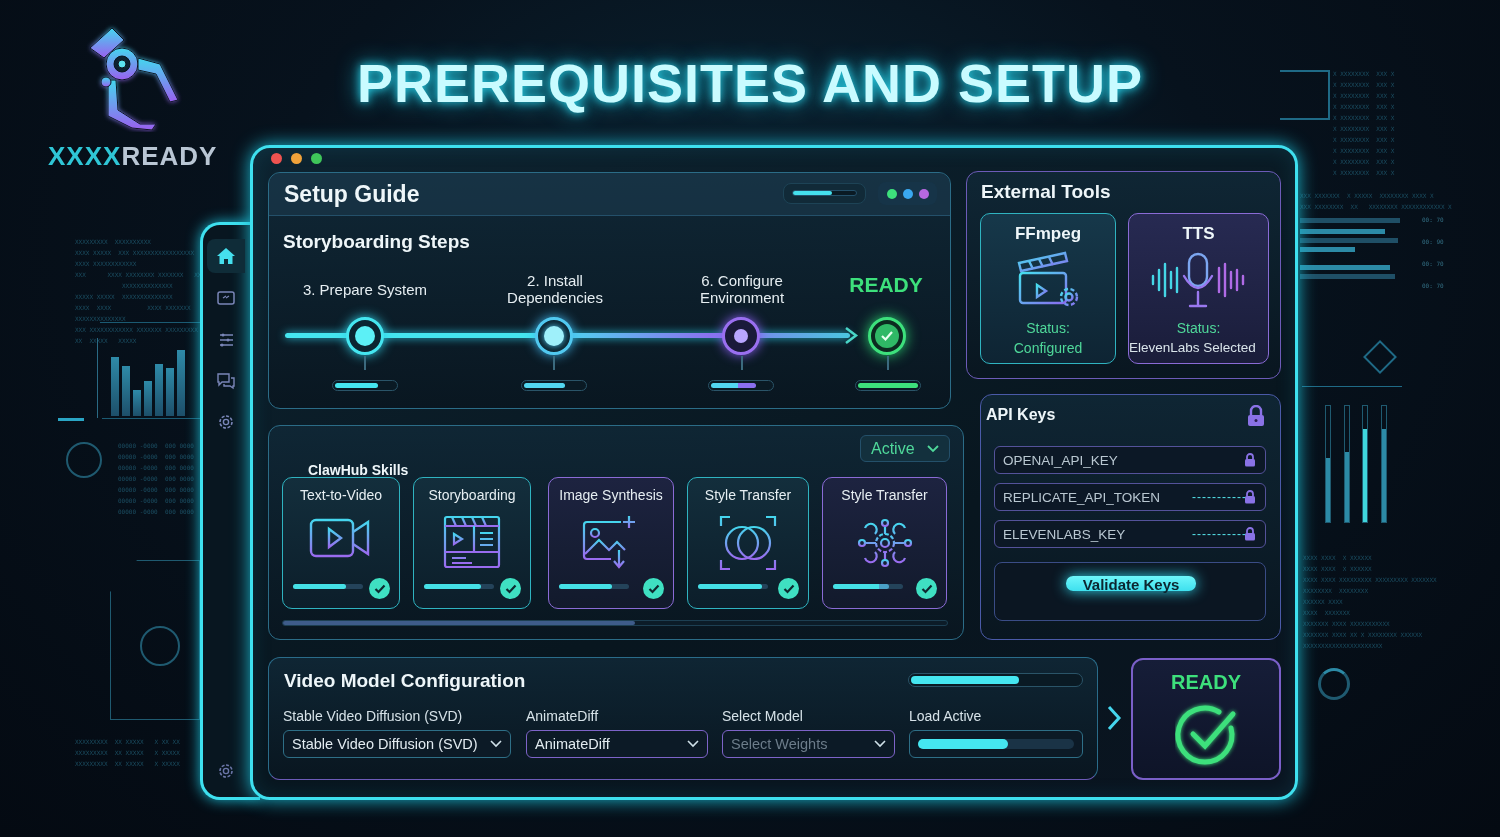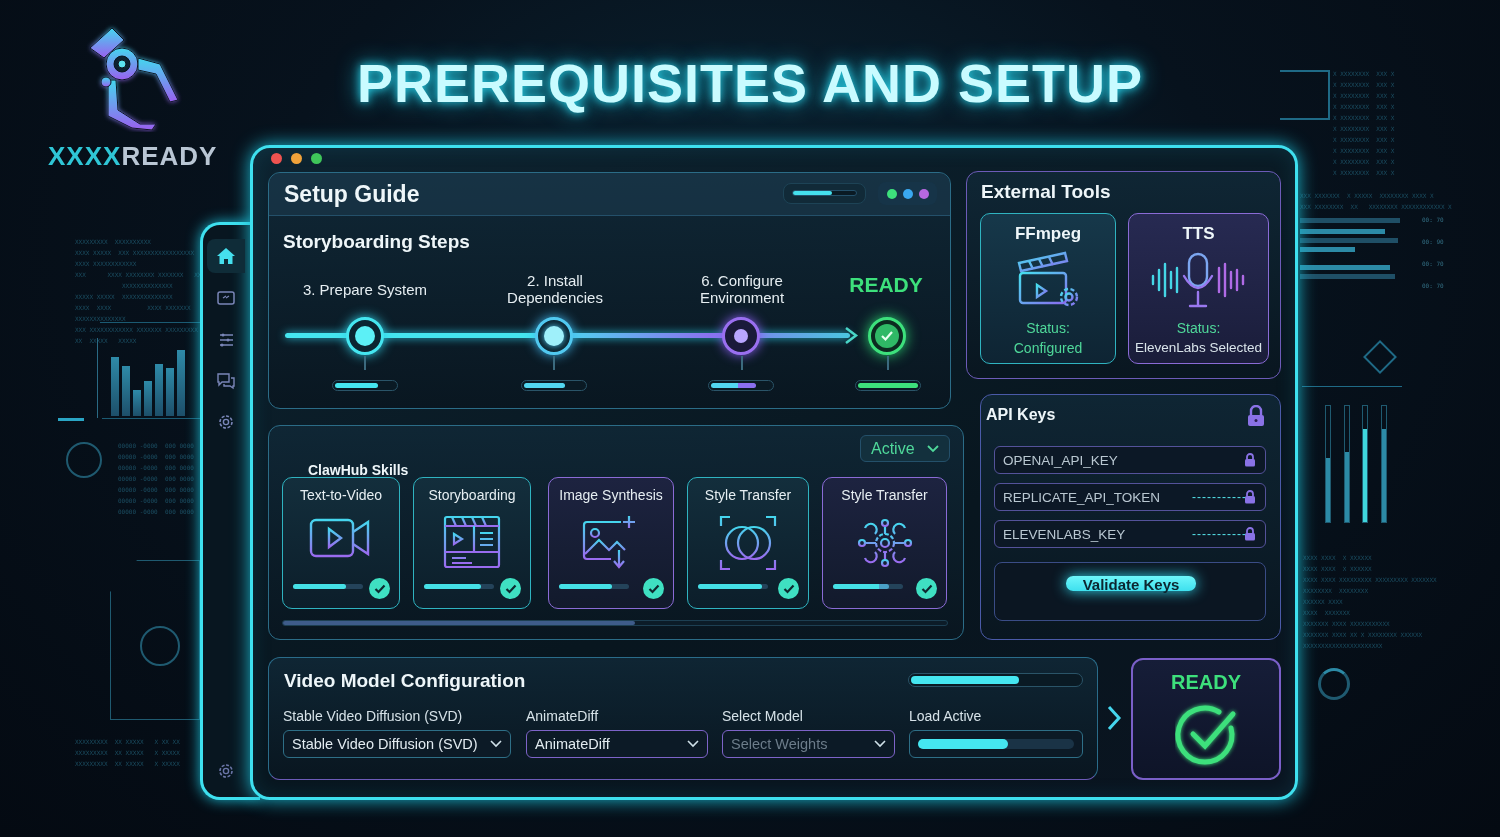--- a/index.html
+++ b/index.html
@@ -311,21 +311,21 @@
   <div style="position:absolute;top:10px;width:100%;text-align:center;font-size:17px;font-weight:bold;color:#eef6f9;">TTS</div>
   <svg style="position:absolute;left:20px;top:36px;" width="100" height="62" viewBox="0 0 100 62">
     <g stroke-width="2.4" stroke-linecap="round" fill="none">
       <path d="M4 26 V34 M10 20 V40 M16 14 V46 M22 22 V38 M28 18 V42" stroke="#45d6e6"></path>
       <rect x="40" y="4" width="18" height="32" rx="9" stroke="#7ca6f0"></rect>
       <path d="M35 26 Q49 50 63 26 M49 42 V56 M41 56 H57" stroke="#9a78f0"></path>
       <path d="M70 18 V42 M76 14 V46 M82 22 V38 M88 20 V40 M94 26 V34" stroke="#b06be6"></path>
     </g>
   </svg>
   <div style="position:absolute;top:106px;width:100%;text-align:center;font-size:14px;color:#4fd89a;">Status:</div>
-  <div style="position:absolute;top:126px;width:100%;text-align:center;font-size:13.5px;color:#d9e4ea;">ElevenLabs Selected</div>
+  <div style="position:absolute;top:126px;width:100%;text-align:left;font-size:13.5px;color:#d9e4ea;">ElevenLabs Selected</div>
 </div>
 
 <div class="panel" style="left:268px;top:425px;width:696px;height:215px;"></div>
 <div class="panel-title" style="left:285px;top:462px;font-size:14px;margin-left:23px;">ClawHub Skills</div>
 <div class="abs" style="left:860px;top:435px;width:90px;height:27px;border-radius:6px;background:#13303d;border:1px solid #24506a;display:flex;align-items:center;padding:0 10px;font-size:16px;color:#4fd89a;">
   <span>Active</span>
   <svg style="margin-left:auto;" width="12" height="8" viewBox="0 0 12 8">
       <path d="M1 1 L6 6 L11 1" fill="none" stroke="#4fd89a" stroke-width="1.8"></path>
     </svg>
 </div>

